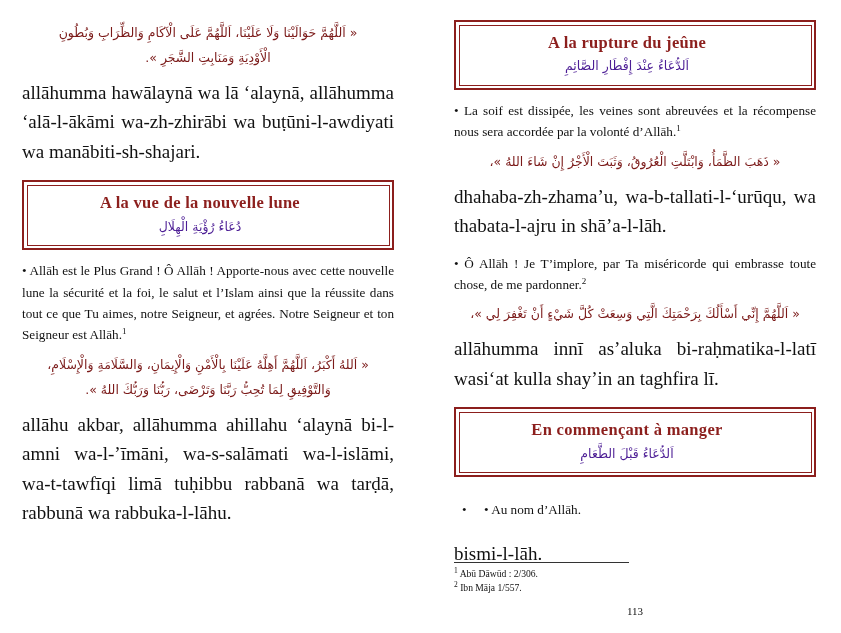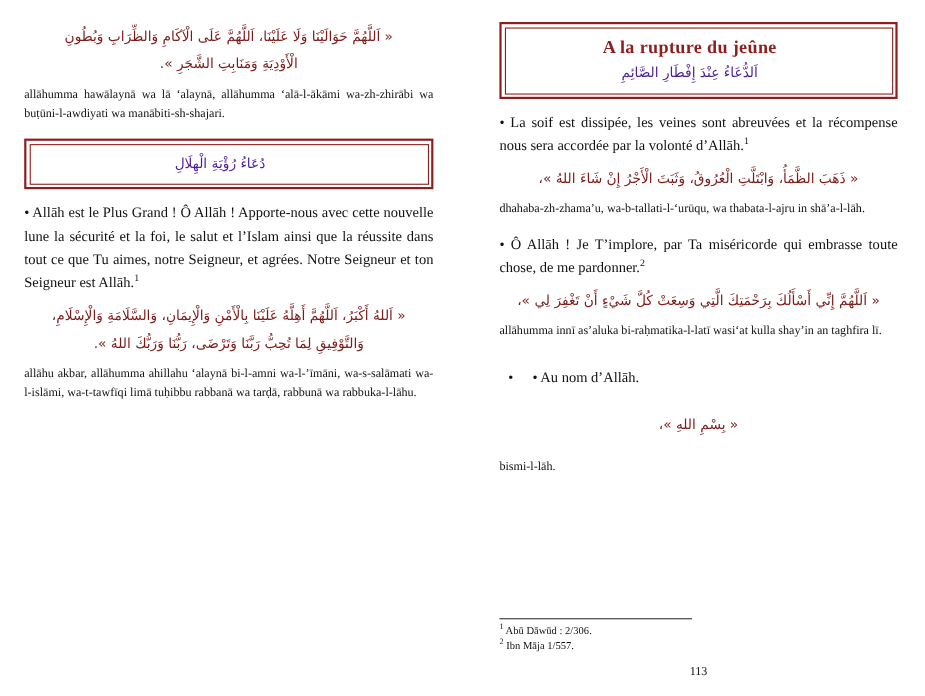--- a/index.html
+++ b/index.html
@@ -34,21 +34,21 @@
   }
   .arabic-block{
     margin:6px 0 8px 0;
   }
   .arabic-line{
     display:block;
     white-space:nowrap;
   }
 
   .translit{
-    font-size:11px;
+    font-size:19px;
     line-height:1.55;
     text-align:justify;
     text-align-last:left;
     margin:4px 0 12px 0;
     color:#111;
   }
 
   .frame{
     border:2.2px solid #8c1f1d;
     padding:2.5px;
@@ -135,20 +135,21 @@
 
       <div class="arabic arabic-block">
         <span class="arabic-line">« اَللَّهُمَّ حَوَالَيْنَا وَلَا عَلَيْنَا، اَللَّهُمَّ عَلَى الْآكَامِ وَالظِّرَابِ وَبُطُونِ</span>
         <span class="arabic-line">الْأَوْدِيَةِ وَمَنَابِتِ الشَّجَرِ ».</span>
       </div>
 
       <div class="translit">allāhumma hawālaynā wa lā ‘alaynā, allāhumma ‘alā-l-ākāmi wa-zh-zhirābi wa buṭūni-l-awdiyati wa manābiti-sh-shajari.</div>
 
       <div class="frame">
         <div class="frame-inner">
+          <div class="frame-title">A la vue de la nouvelle lune</div>
           <div class="frame-arabic">دُعَاءُ رُؤْيَةِ الْهِلَالِ</div>
         </div>
       </div>
 
       <div class="para"><span>• Allāh est le Plus Grand ! Ô Allāh ! Apporte-nous avec cette nouvelle lune la sécurité et la foi, le salut et l’Islam ainsi que la réussite dans tout ce que Tu aimes, notre Seigneur, et agrées. Notre Seigneur et ton Seigneur est Allāh.</span><sup>1</sup></div>
 
       <div class="arabic arabic-block">
         <span class="arabic-line">« اَللهُ أَكْبَرُ، اَللَّهُمَّ أَهِلَّهُ عَلَيْنَا بِالْأَمْنِ وَالْإِيمَانِ، وَالسَّلَامَةِ وَالْإِسْلَامِ،</span>
         <span class="arabic-line">وَالتَّوْفِيقِ لِمَا تُحِبُّ رَبَّنَا وَتَرْضَى، رَبُّنَا وَرَبُّكَ اللهُ ».</span>
       </div>
@@ -178,29 +179,32 @@
       <div class="translit">dhahaba-zh-zhama’u, wa-b-tallati-l-‘urūqu, wa thabata-l-ajru in shā’a-l-lāh.</div>
 
       <div class="para"><span>• Ô Allāh ! Je T’implore, par Ta miséricorde qui embrasse toute chose, de me pardonner.</span><sup>2</sup></div>
 
       <div class="arabic arabic-block">
         <span class="arabic-line">« اَللَّهُمَّ إِنِّي أَسْأَلُكَ بِرَحْمَتِكَ الَّتِي وَسِعَتْ كُلَّ شَيْءٍ أَنْ تَغْفِرَ لِي »،</span>
       </div>
 
       <div class="translit">allāhumma innī as’aluka bi-raḥmatika-l-latī wasi‘at kulla shay’in an taghfira lī.</div>
 
+      <div class="frame">
+        <div class="frame-inner">
+          <div class="frame-title">En commençant à manger</div>
+          <div class="frame-arabic">اَلدُّعَاءُ قَبْلَ الطَّعَامِ</div>
+        </div>
+      </div>
 
       <div class="para bullet-para big-indent" style="margin-top:22px;">
         <span class="dot">•</span>
         <span>• Au nom d’Allāh.</span>
       </div>
 
-      <div class="arabic arabic-block" style="margin-top:20px;">
-        <span class="arabic-line">« بِسْمِ اللهِ »،</span>
-      </div>
 
       <div class="translit" style="margin-top:18px;">bismi-l-lāh.</div>
 
     </div>
 
     <div class="footer-area">
       <div class="footnote-rule"></div>
       <div class="footnotes">
         <p class="fn"><sup>1</sup> <span>Abū Dāwūd : 2/306.</span></p>
         <p class="fn"><sup>2</sup> <span>Ibn Māja 1/557.</span></p>

